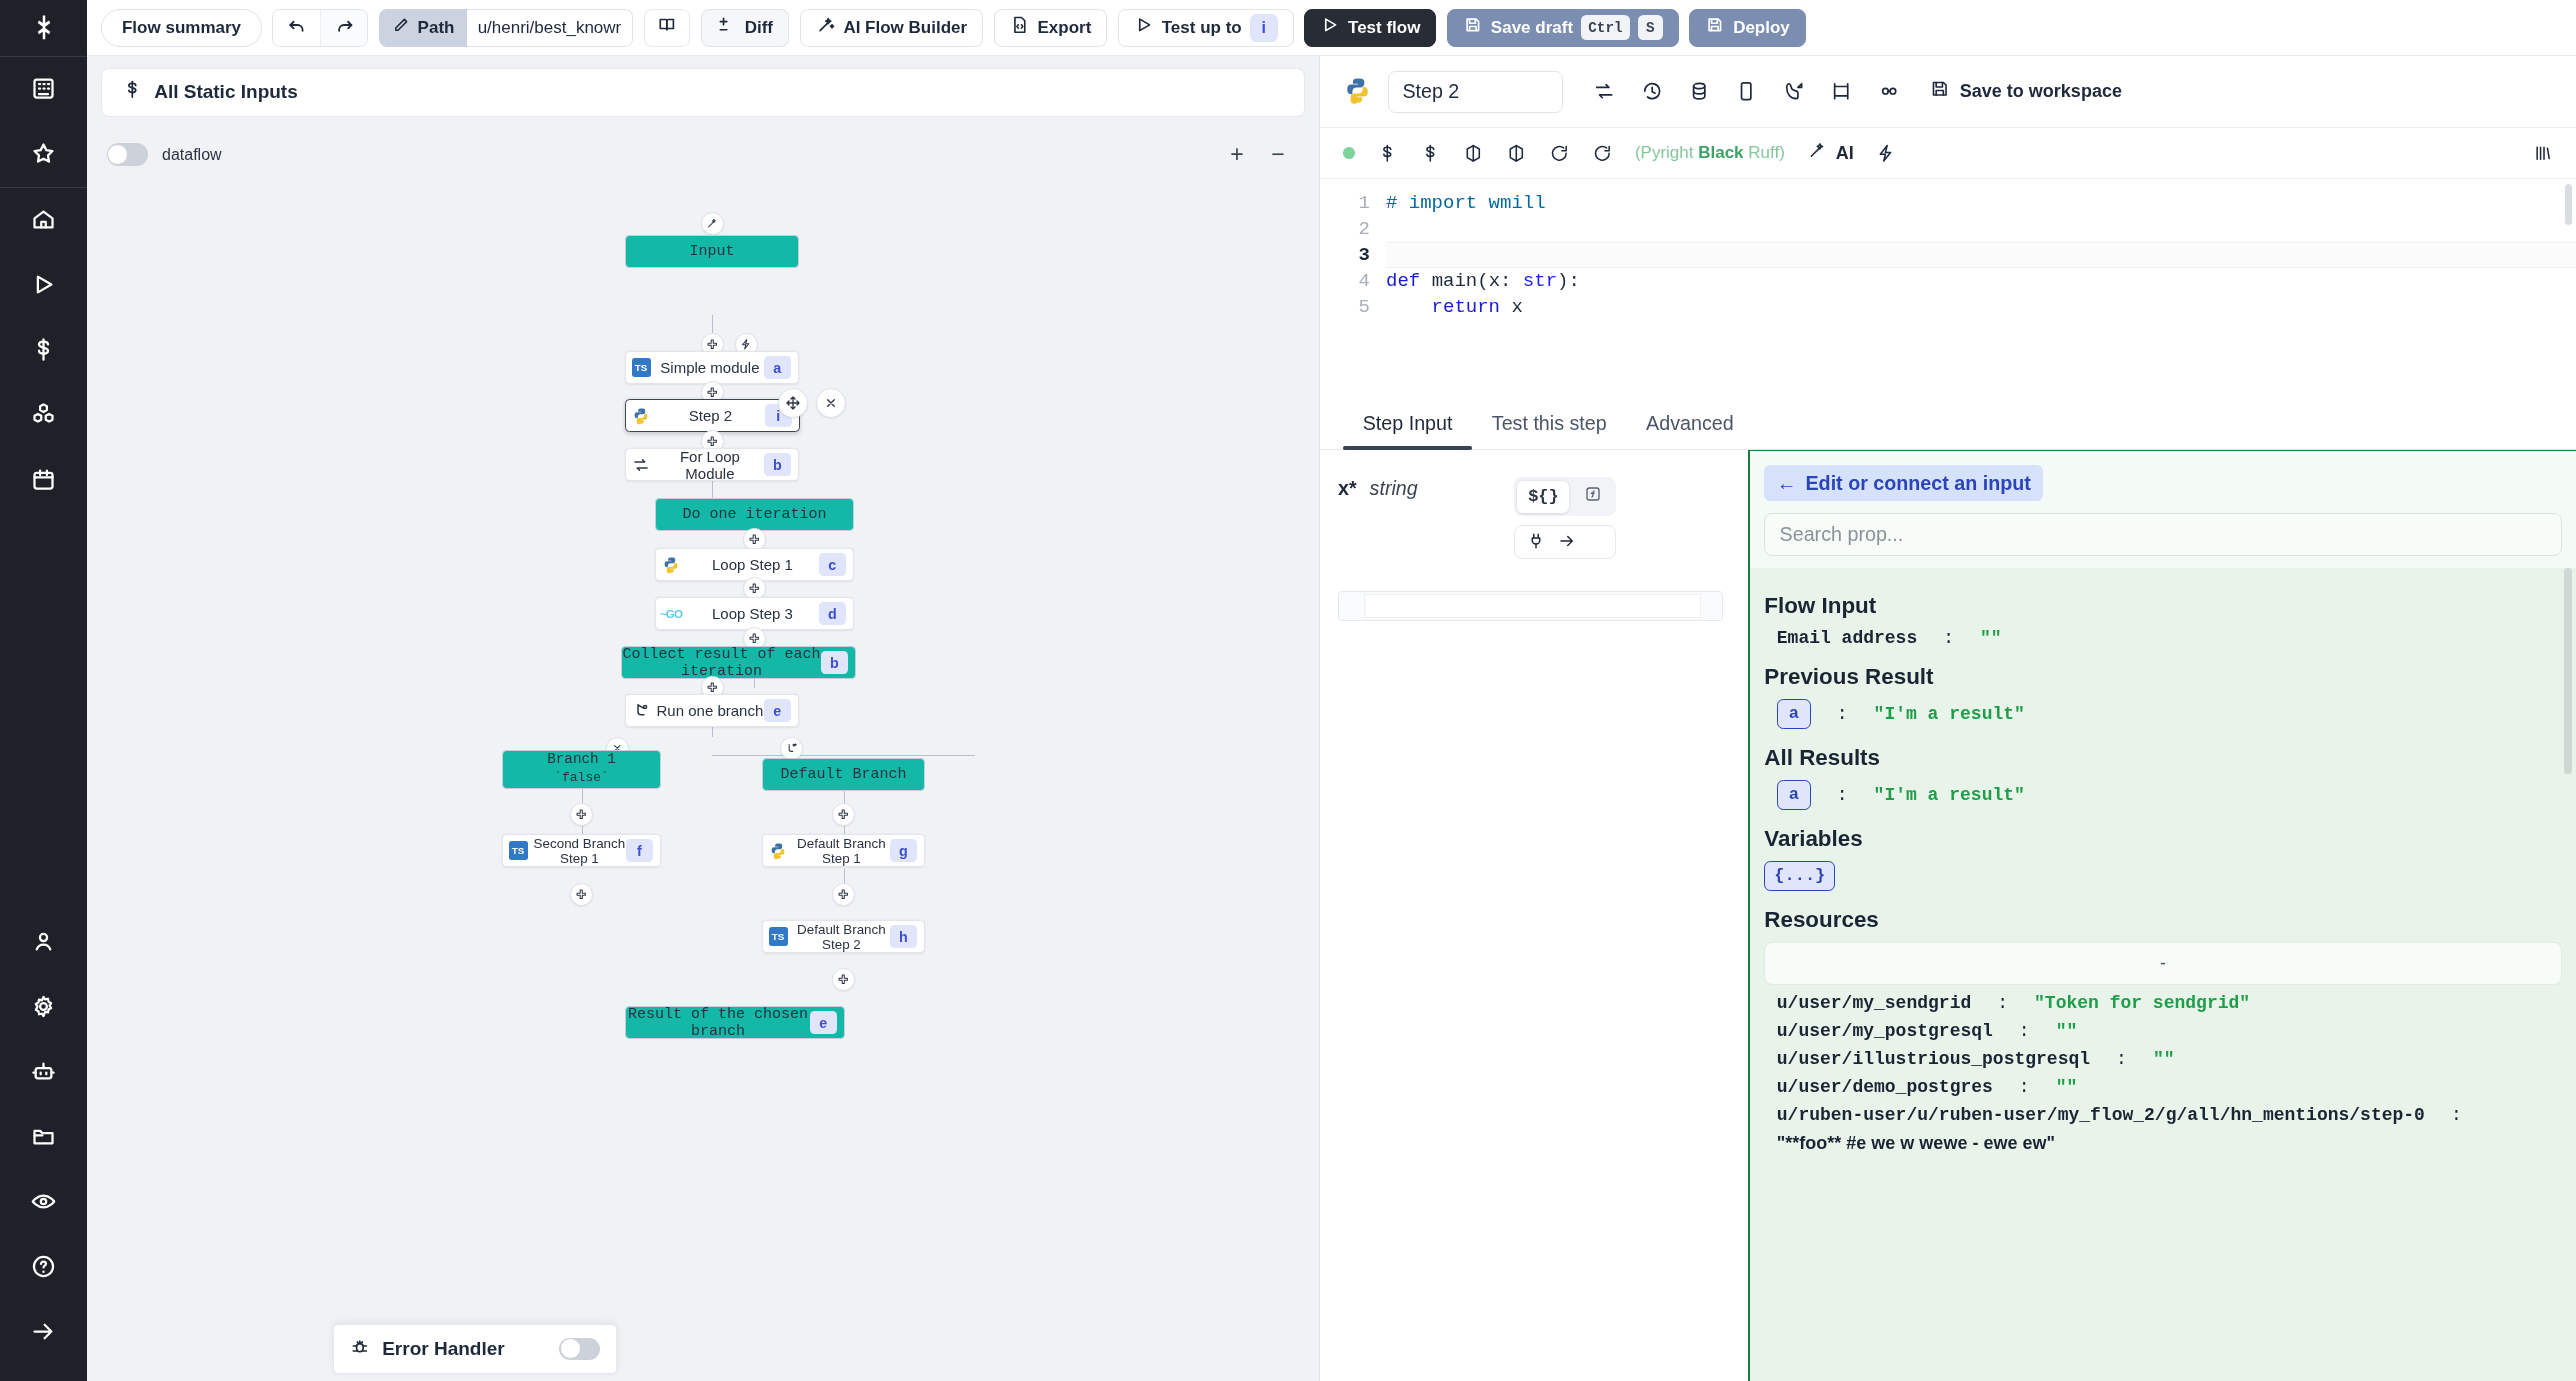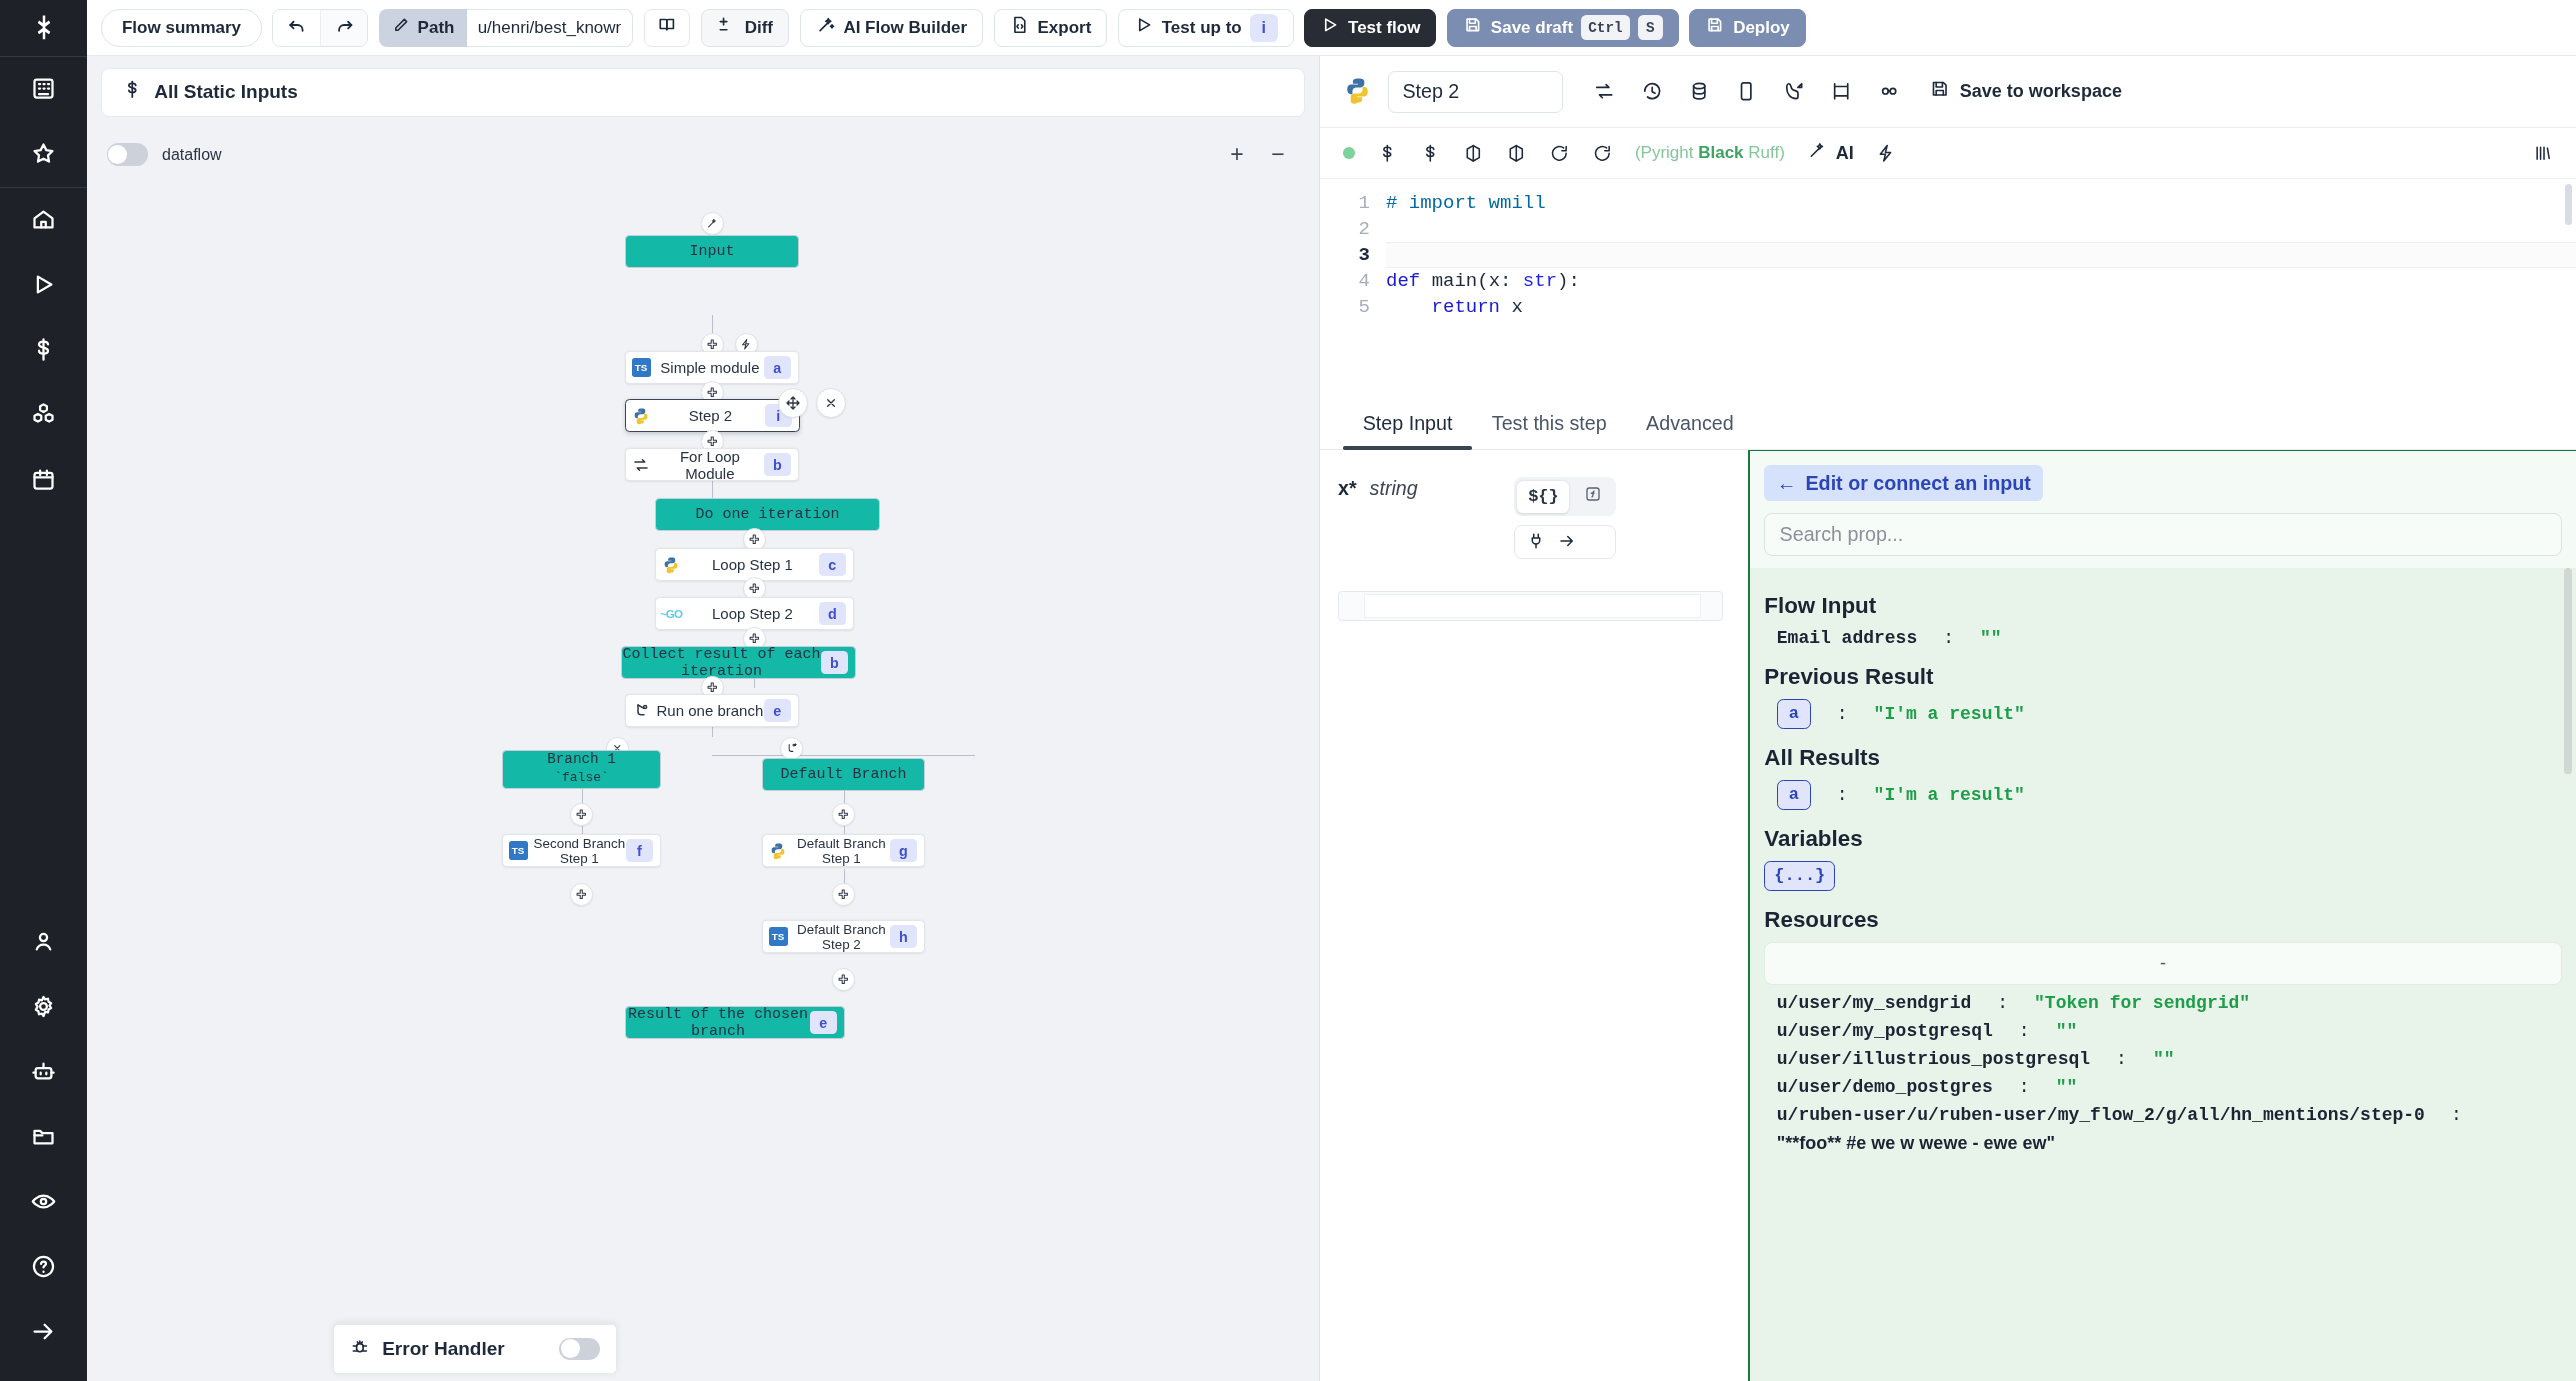--- a/index.html
+++ b/index.html
@@ -618,21 +618,21 @@
           <div class="node mod" style="left:538px; top:319px; width:174px">
             <span class="nicon">
               <svg width="18" height="18" viewBox="0 0 24 24" fill="none" stroke="#2e3646" stroke-width="2" stroke-linecap="round" stroke-linejoin="round">
                   <path d="M4 8h13l-3-3M20 16H7l3 3"></path>
                 </svg>
             </span>
             <span class="nlabel">For Loop Module</span>
             <span class="nlet">b</span>
           </div>
 
-          <div class="node virt" style="left:568px; top:369px; width:225px">
+          <div class="node virt" style="left:568px; top:369px; width:199px">
             <span class="nlabel">Do one iteration</span>
           </div>
 
           <div class="circ" style="left:656px; top:399px">
             <svg viewBox="0 0 24 24">
                 <path d="M10 4h4v6h6v4h-6v6h-4v-6H4v-4h6z"></path>
               </svg>
           </div>
 
           <div class="node mod" style="left:568px; top:419px; width:199px">
@@ -649,21 +649,21 @@
           <div class="circ" style="left:656px; top:448px">
             <svg viewBox="0 0 24 24">
                 <path d="M10 4h4v6h6v4h-6v6h-4v-6H4v-4h6z"></path>
               </svg>
           </div>
 
           <div class="node mod" style="left:568px; top:468px; width:199px">
             <span class="nicon">
                 <span class="go-ico">~GO</span>
               </span>
-            <span class="nlabel">Loop Step 2</span>
+            <span class="nlabel">Loop Step 3</span>
             <span class="nlet">d</span>
           </div>
 
           <div class="circ" style="left:656px; top:498px">
             <svg viewBox="0 0 24 24">
                 <path d="M10 4h4v6h6v4h-6v6h-4v-6H4v-4h6z"></path>
               </svg>
           </div>
 
           <div class="node virt" style="left:534px; top:517px; width:235px">

